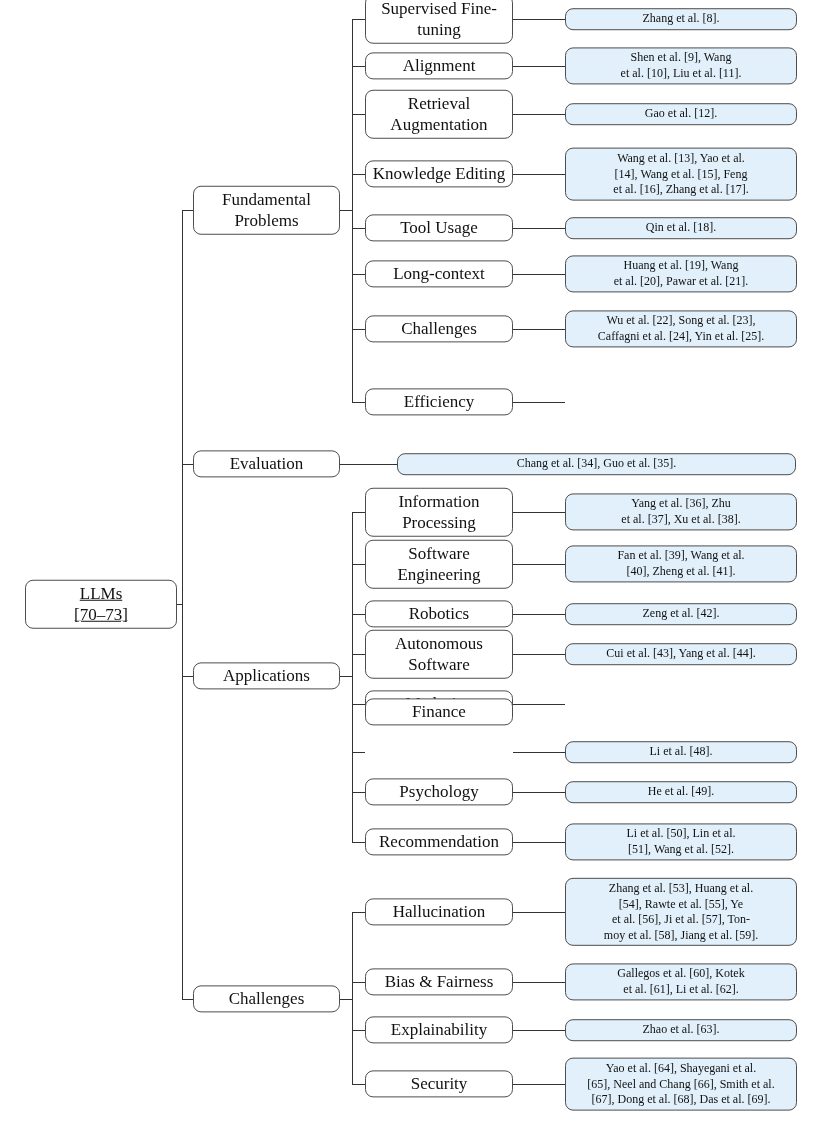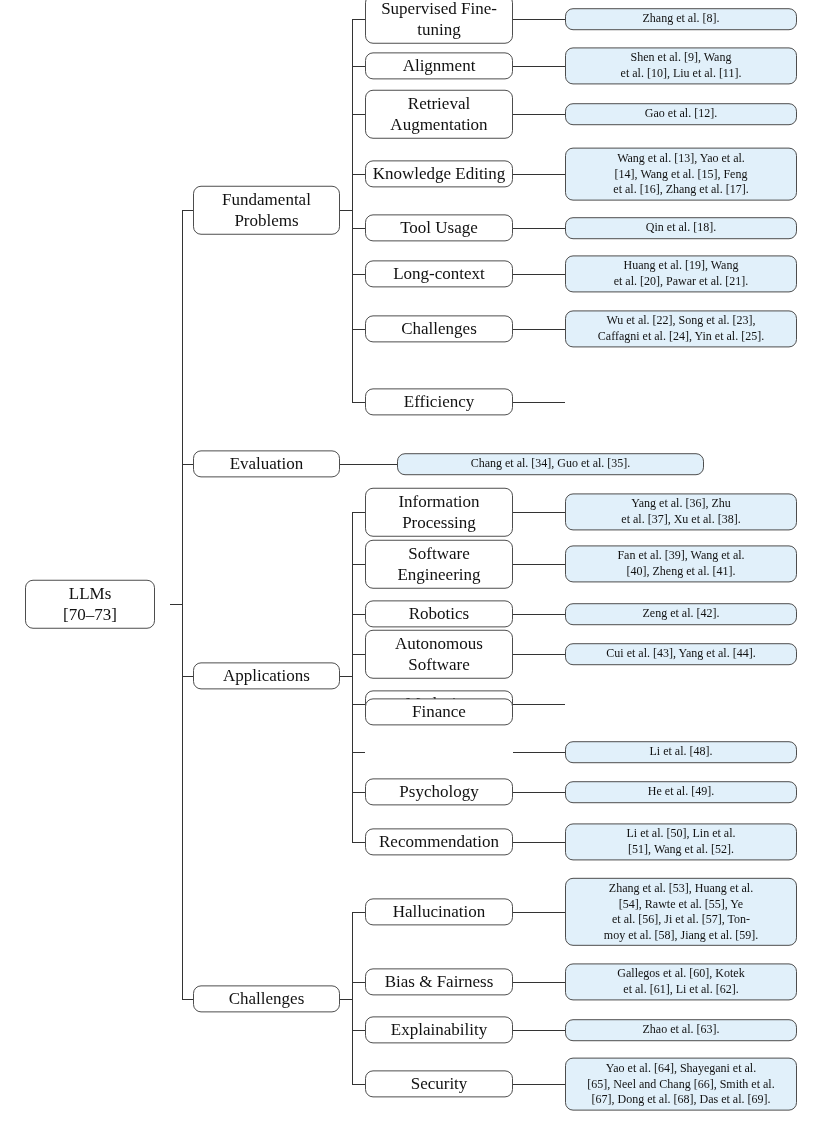--- a/index.html
+++ b/index.html
@@ -19,31 +19,31 @@
     border-radius:8px;
     background:#ffffff;
     text-align:center;
     color:#111111;
     font-size:17px;
     line-height:1.25;
     padding:2px 4px;
     transform:translateY(-50%);
     white-space:pre-line;
   }
-  .root{left:25px;width:130px;}
+  .root{left:25px;width:152px;text-decoration:underline;}
   .l2{left:193px;width:147px;}
   .l3{left:365px;width:148px;}
   .cite{
     left:565px;width:232px;
     background:#e1f0fa;
     font-size:12px;
     line-height:1.3;
     padding:2px 4px;
   }
-  .cite-eval{left:397px;width:307px;}
+  .cite-eval{left:397px;width:399px;}
 </style>
 </head>
 <body>
 
 <div class="canvas">
 
   <svg class="connectors" viewBox="0 0 820 1124">
     <path d="M170 604H182 M182 210V999 M182 210H193 M182 464H193 M182 676H193 M182 999H193"></path>
     <path d="M340 210H352 M352 19V402 M352 19H365 M513 19H565 M352 66H365 M513 66H565 M352 114H365 M513 114H565 M352 174H365 M513 174H565 M352 228H365 M513 228H565 M352 274H365 M513 274H565 M352 329H365 M513 329H565 M352 402H365 M513 402H565"></path>
     <path d="M340 464H397"></path>

